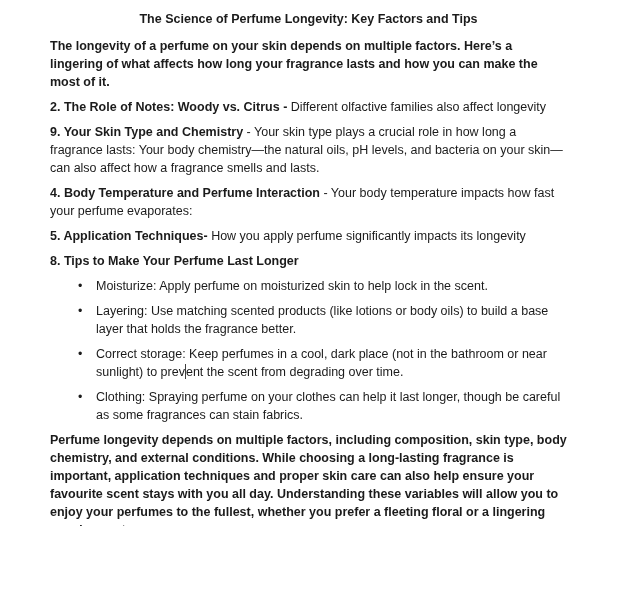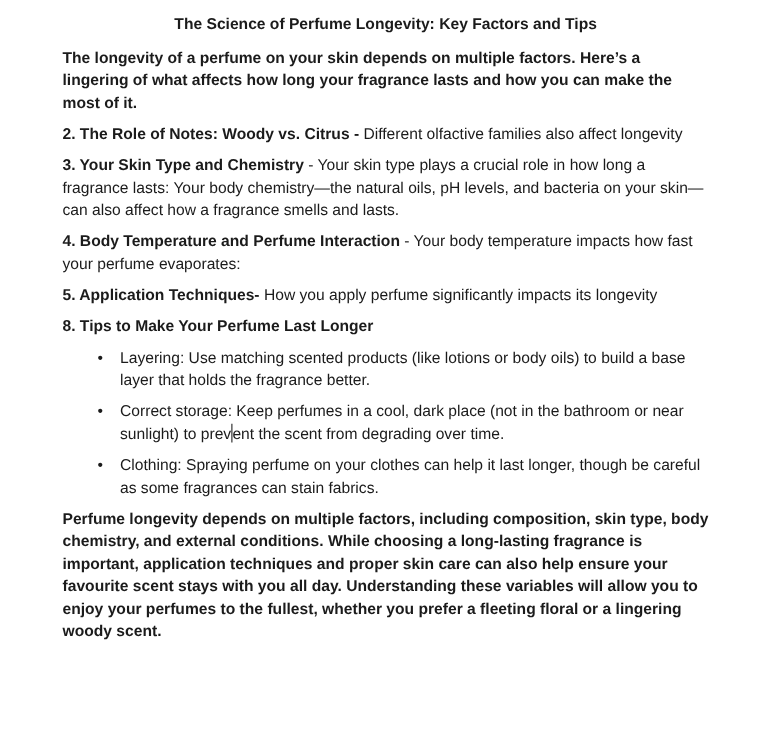--- a/index.html
+++ b/index.html
@@ -65,30 +65,31 @@
 
 <div class="page">
 
   <h1 class="doc-title">The Science of Perfume Longevity: Key Factors and Tips</h1>
 
   <p class="para intro">The longevity of a perfume on your skin depends on multiple factors. Here’s a lingering of what affects how long your fragrance lasts and how you can make the most of it.</p>
 
 
   <p class="para"><span class="b">2. The Role of Notes: Woody vs. Citrus - </span><span>Different olfactive families also affect longevity</span></p>
 
-  <p class="para"><span class="b">3. Your Skin Type and Chemistry</span><span> - Your skin type plays a crucial role in how long a fragrance lasts: Your body chemistry—the natural oils, pH levels, and bacteria on your skin—can also affect how a fragrance smells and lasts.</span></p>
+  <p class="para"><span class="b">9. Your Skin Type and Chemistry</span><span> - Your skin type plays a crucial role in how long a fragrance lasts: Your body chemistry—the natural oils, pH levels, and bacteria on your skin—can also affect how a fragrance smells and lasts.</span></p>
 
   <p class="para"><span class="b">4. Body Temperature and Perfume Interaction</span><span> - Your body temperature impacts how fast your perfume evaporates:</span></p>
 
   <p class="para"><span class="b">5. Application Techniques- </span><span>How you apply perfume significantly impacts its longevity</span></p>
 
 
   <p class="para b">8. Tips to Make Your Perfume Last Longer</p>
 
   <ul class="tips">
+    <li><span>Moisturize: Apply perfume on moisturized skin to help lock in the scent.</span></li>
     <li><span>Layering: Use matching scented products (like lotions or body oils) to build a base layer that holds the fragrance better.</span></li>
     <li><span>Correct storage: Keep perfumes in a cool, dark place (not in the bathroom or near sunlight) to prev</span><span class="caret"></span><span>ent the scent from degrading over time.</span></li>
     <li><span>Clothing: Spraying perfume on your clothes can help it last longer, though be careful as some fragrances can stain fabrics.</span></li>
   </ul>
 
   <p class="para conclusion">Perfume longevity depends on multiple factors, including composition, skin type, body chemistry, and external conditions. While choosing a long-lasting fragrance is important, application techniques and proper skin care can also help ensure your favourite scent stays with you all day. Understanding these variables will allow you to enjoy your perfumes to the fullest, whether you prefer a fleeting floral or a lingering woody scent.</p>
 
 </div>
 
 </body></html>

